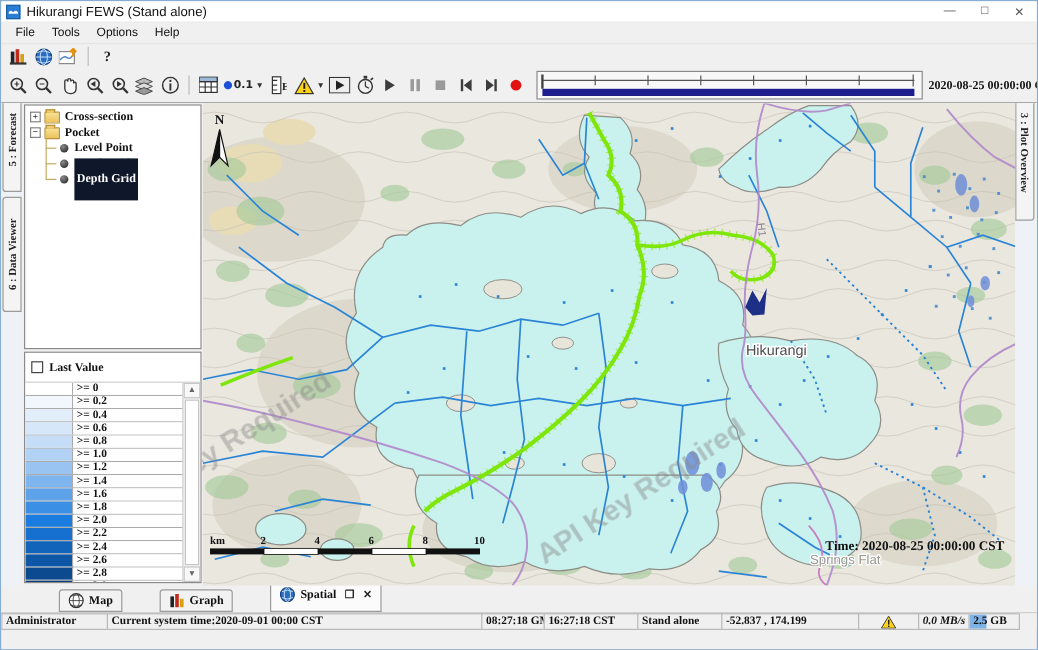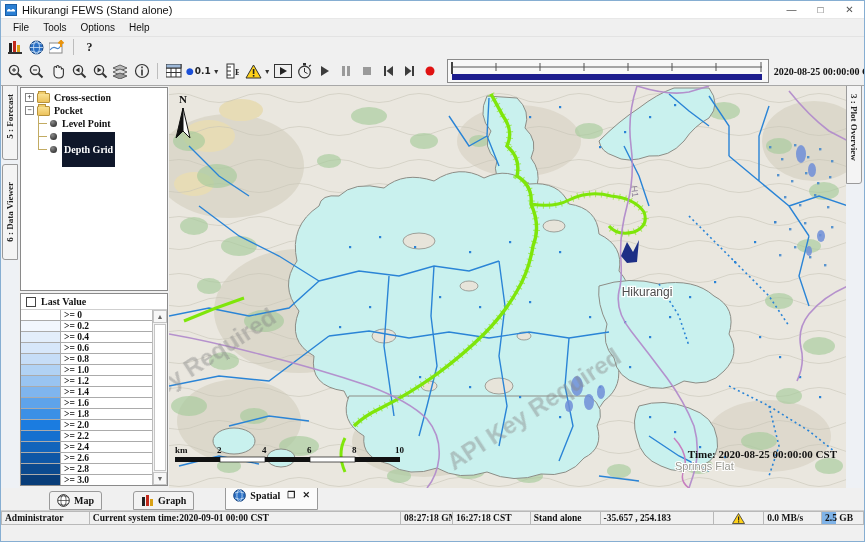--- a/index.html
+++ b/index.html
@@ -47,21 +47,21 @@
           border-radius:1px;position:relative;margin-right:4px;flex:0 0 auto;}
   .folder::before{content:"";position:absolute;top:-3px;left:0;width:6px;height:2px;background:#f0cd6c;border:1px solid #b8923a;border-bottom:none;}
   .kids{position:relative;margin-left:9px;}
   .kids::before{content:"";position:absolute;left:8px;top:-2px;bottom:6px;border-left:1px solid #c2ab62;}
   .krow{position:relative;padding-left:20px;}
   .krow::before{content:"";position:absolute;left:8px;top:6px;width:9px;border-top:1px solid #c2ab62;}
   .bullet{width:7px;height:7px;border-radius:50%;background:radial-gradient(circle at 35% 30%,#8a8a8a,#1c1c1c);
           margin-right:5px;flex:0 0 auto;}
   .sel{background:#0f172a;color:#fff;padding:12px 2px;}
   .legendbox{margin-top:2px;height:193px;background:#fff;border:1px solid #8a8a8a;display:flex;flex-direction:column;overflow:hidden;}
-  .legendhead{height:16px;display:flex;align-items:center;border-bottom:1px solid #cfcfcf;flex:0 0 auto;}
+  .legendhead{height:25px;display:flex;align-items:center;border-bottom:1px solid #cfcfcf;flex:0 0 auto;}
   .cbx{width:10px;height:10px;border:1px solid #444;background:#fff;margin:0 5px 0 5px;flex:0 0 auto;}
   .legendhead span{font:bold 10px "Liberation Serif",serif;color:#111;}
   .legendbody{flex:1;display:flex;overflow:hidden;}
   .lrows{flex:1;overflow:hidden;border-right:1px solid #bbb;}
   .lrow{display:flex;height:11px;border-bottom:1px solid #ababab;}
   .lsw{width:40px;border-right:1px solid #ababab;flex:0 0 auto;}
   .llb{flex:1;font:bold 9.5px "Liberation Serif",serif;color:#111;padding-left:3px;line-height:10px;background:#fff;}
   .lscroll{width:14px;background:#f2f2f2;display:flex;flex-direction:column;flex:0 0 auto;}
   .sarrow{height:13px;display:flex;align-items:center;justify-content:center;font-size:7px;color:#666;
           border:1px solid #c5c5c5;background:#f7f7f7;flex:0 0 auto;}
@@ -694,27 +694,27 @@
     </div>
   </div>
 
 
   <div class="statusbar">
     <div class="scell" style="width:88px;">Administrator</div>
     <div class="scell" style="width:312px;">Current system time:2020-09-01 00:00 CST</div>
     <div class="scell" style="width:52px;">08:27:18 GMT</div>
     <div class="scell" style="width:78px;">16:27:18 CST</div>
     <div class="scell" style="width:70px;">Stand alone</div>
-    <div class="scell" style="width:114px;">-35.657 , 254.183</div>
+    <div class="scell" style="width:114px;">-52.837 , 174.199</div>
     <div class="scell" style="width:50px;justify-content:center;">
       <svg width="13" height="11">
         <path d="M6.5 0.5 L12.5 10.5 L0.5 10.5 Z" fill="#ffd21a" stroke="#333" stroke-width="0.8"></path>
         <rect x="6" y="3.5" width="1.2" height="4" fill="#222"></rect>
           <rect x="6" y="8.3" width="1.2" height="1.2" fill="#222"></rect>
       </svg>
     </div>
-    <div class="scell" style="width:58px;">0.0 MB/s</div>
+    <div class="scell" style="width:42px;font-style:italic;">0.0 MB/s</div>
     <div class="scell" style="width:43px;">
       <div class="memfill"></div>
       <span class="memtxt">2.5 GB</span>
     </div>
   </div>
 </div>
 
 </body></html>

